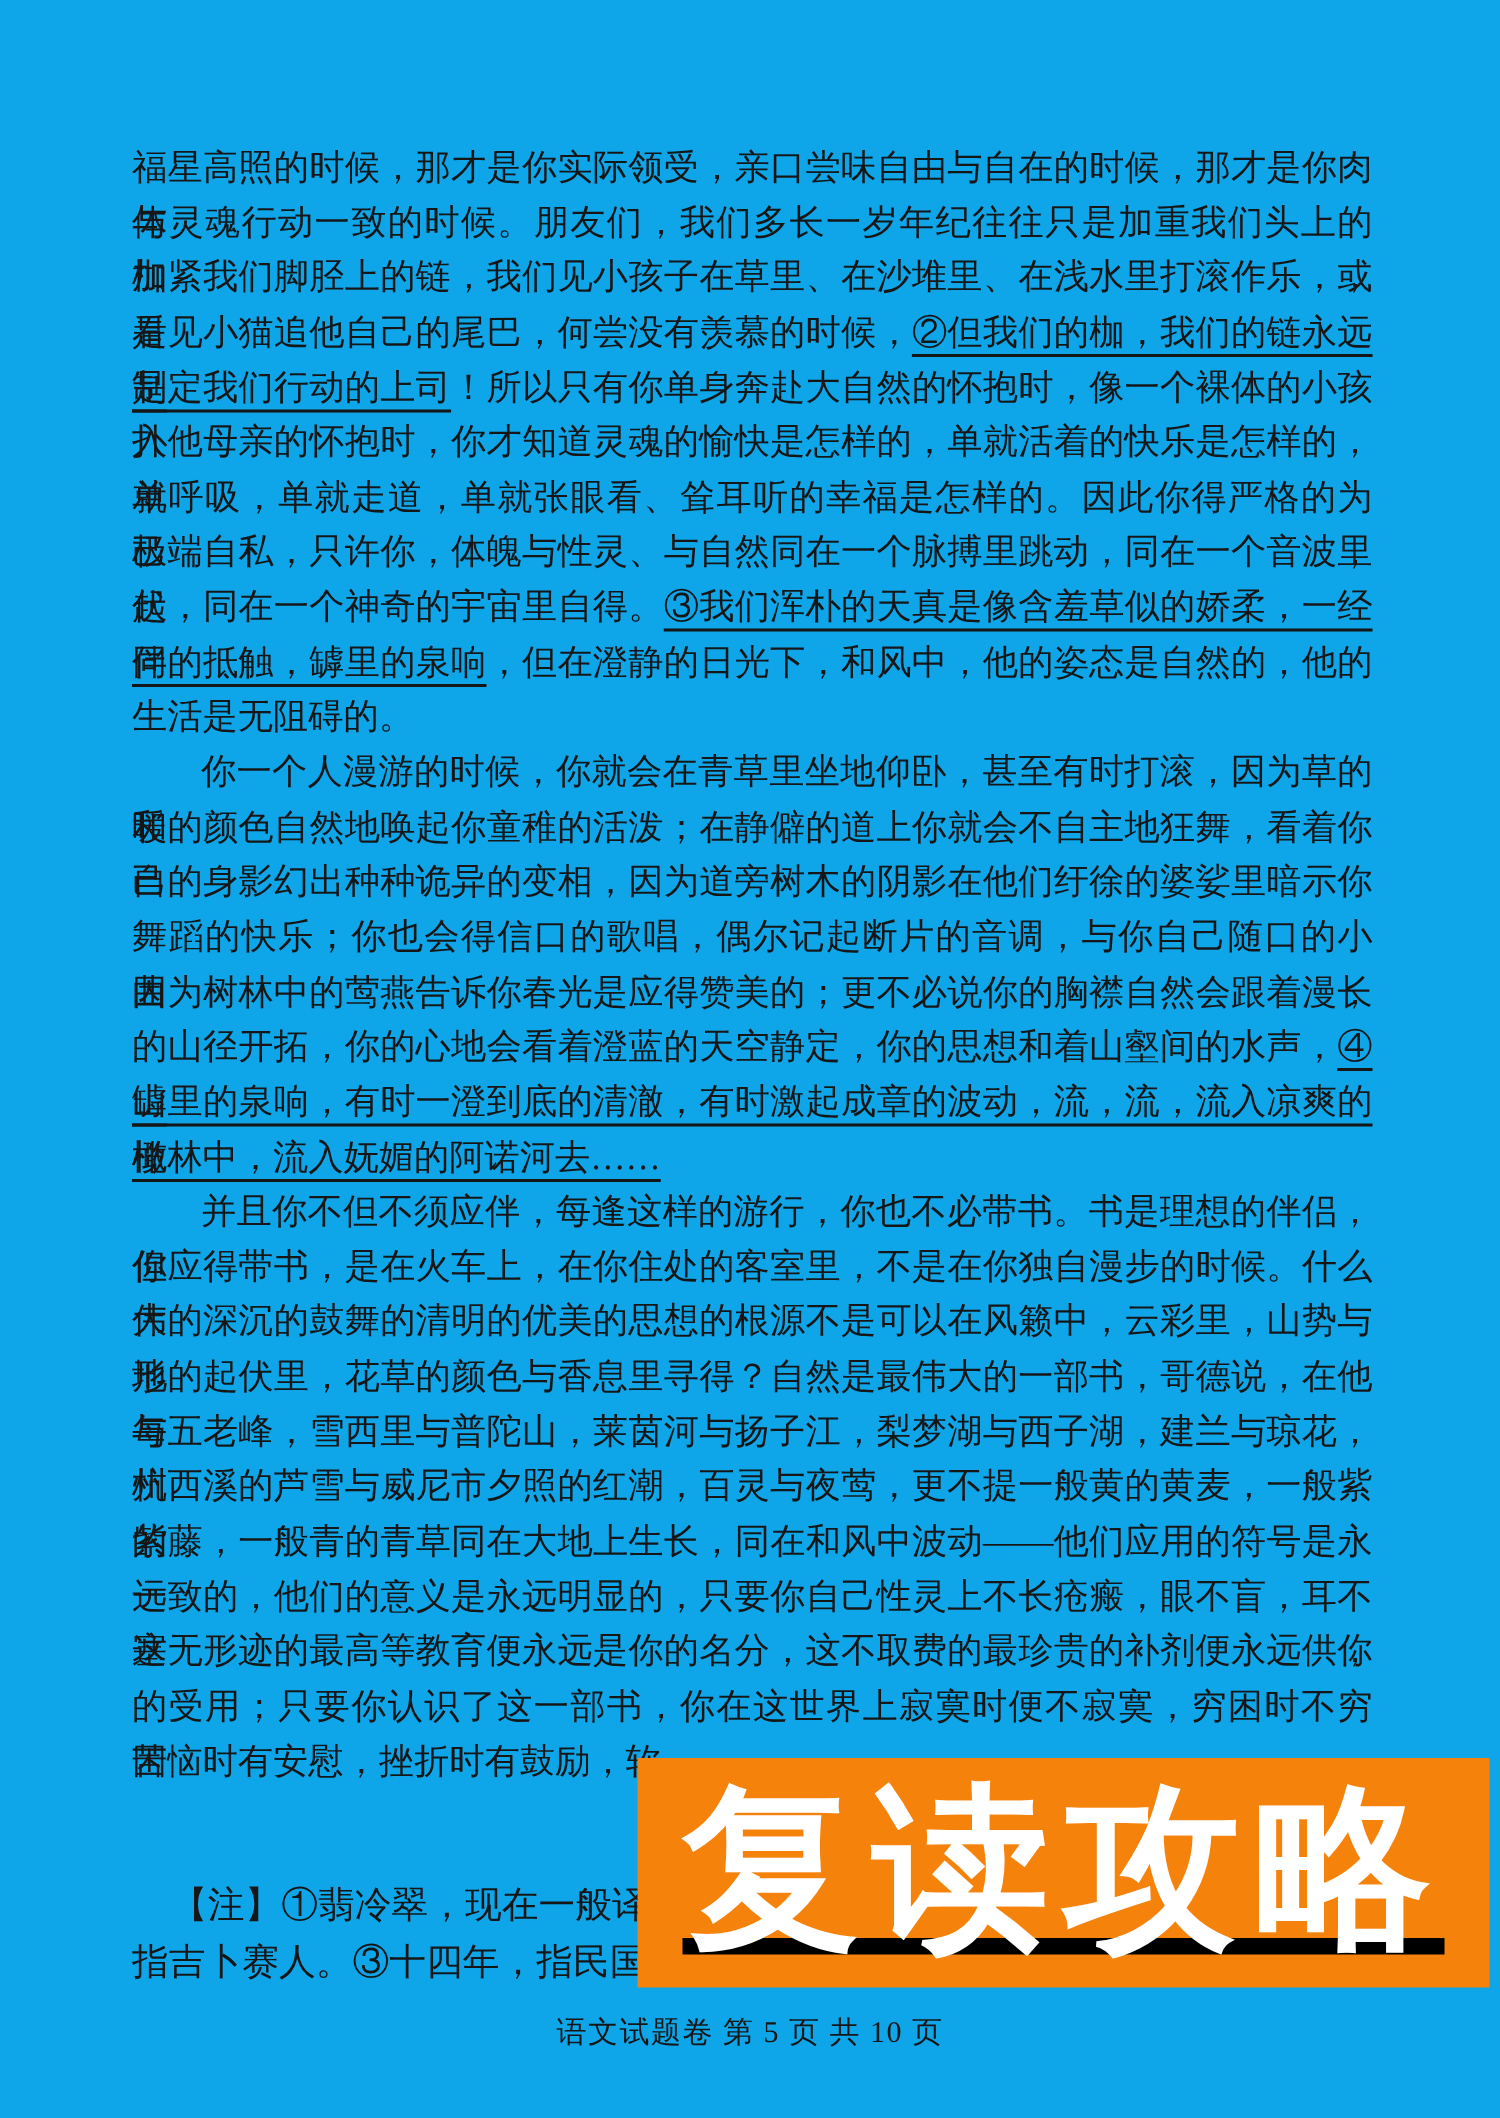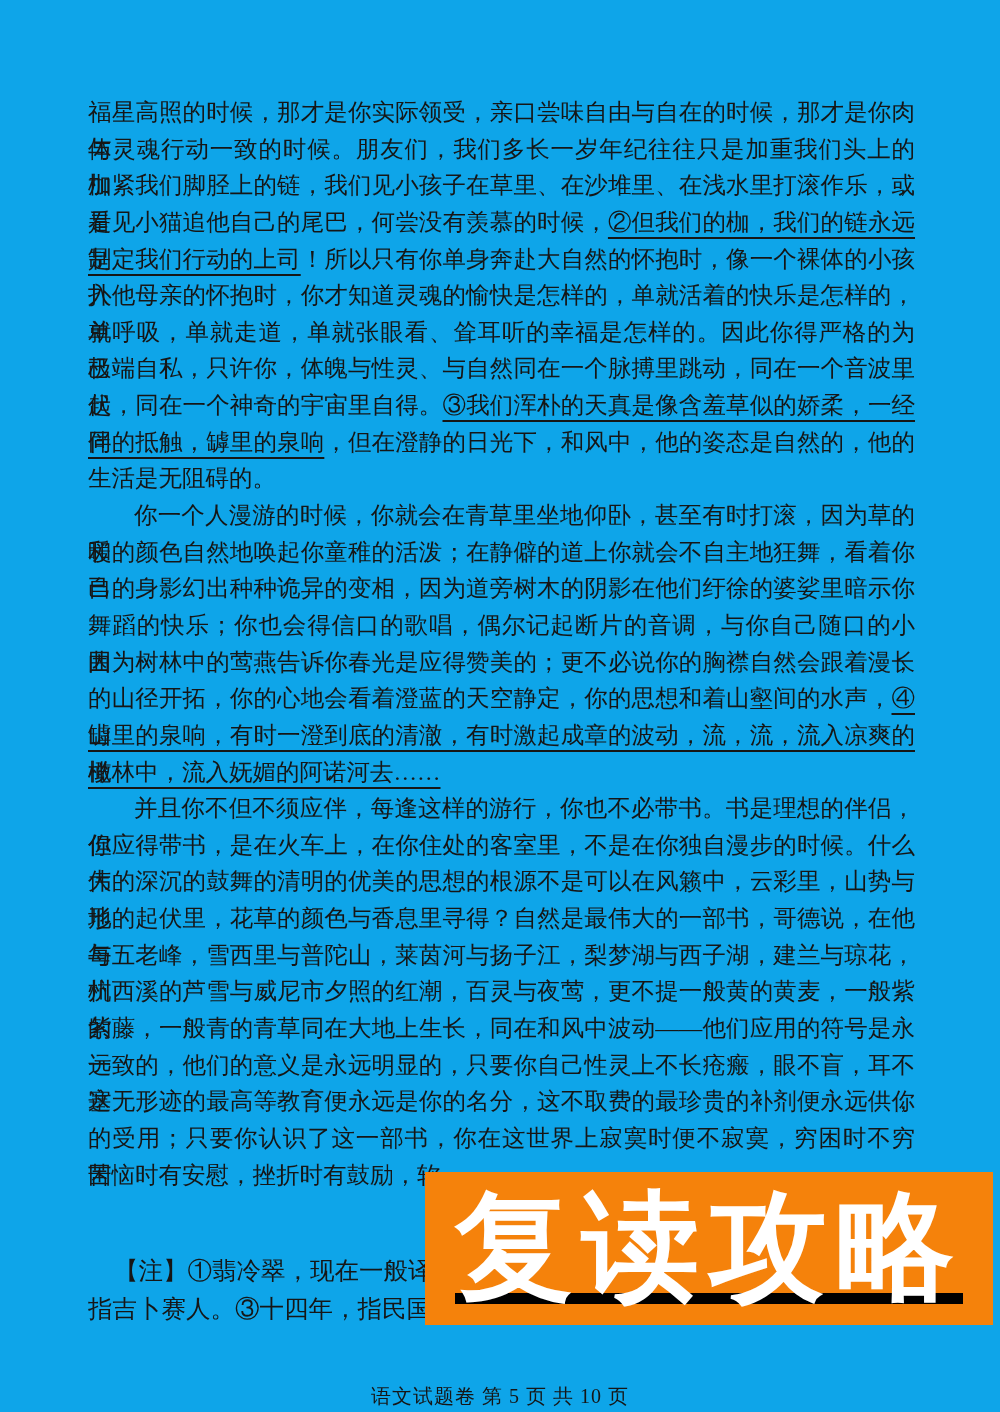--- a/index.html
+++ b/index.html
@@ -59,21 +59,20 @@
   .note-line.indent { text-indent: 26px; }
   
   .footer {
     position: absolute;
     left: 0; top: 1341px;
     width: 1000px;
     text-align: center;
     font-size: 20px;
     letter-spacing: 1px;
     color: #161616;
-    margin-top: 42px;
   }
   
   .banner {
     position: absolute;
     left: 425px; top: 1172px;
     width: 568px; height: 153px;
     display: flex;
     align-items: center;
     justify-content: center;
     z-index: 10;

